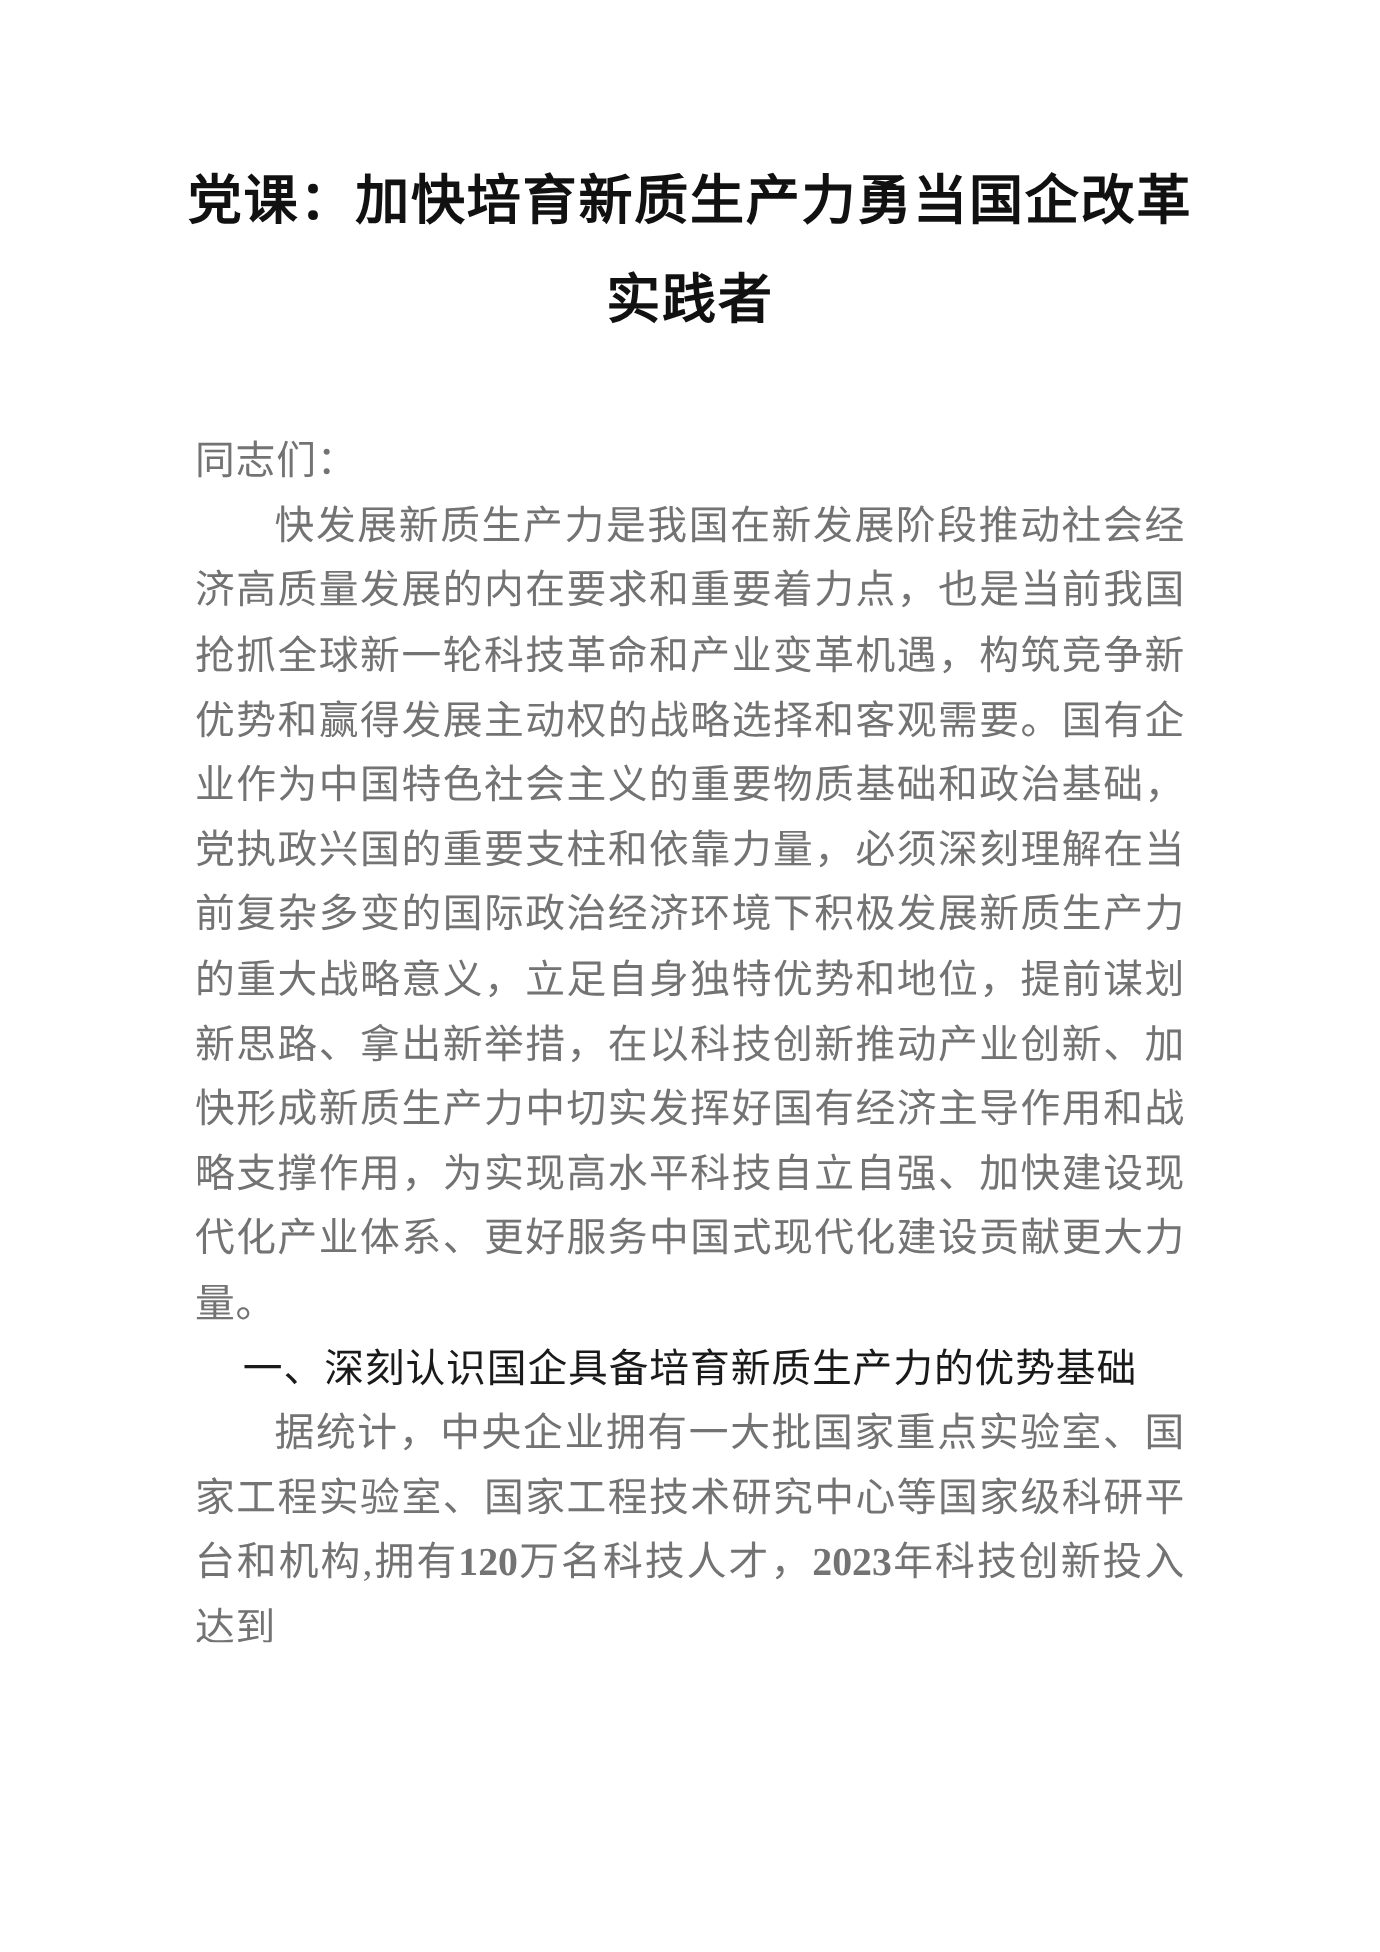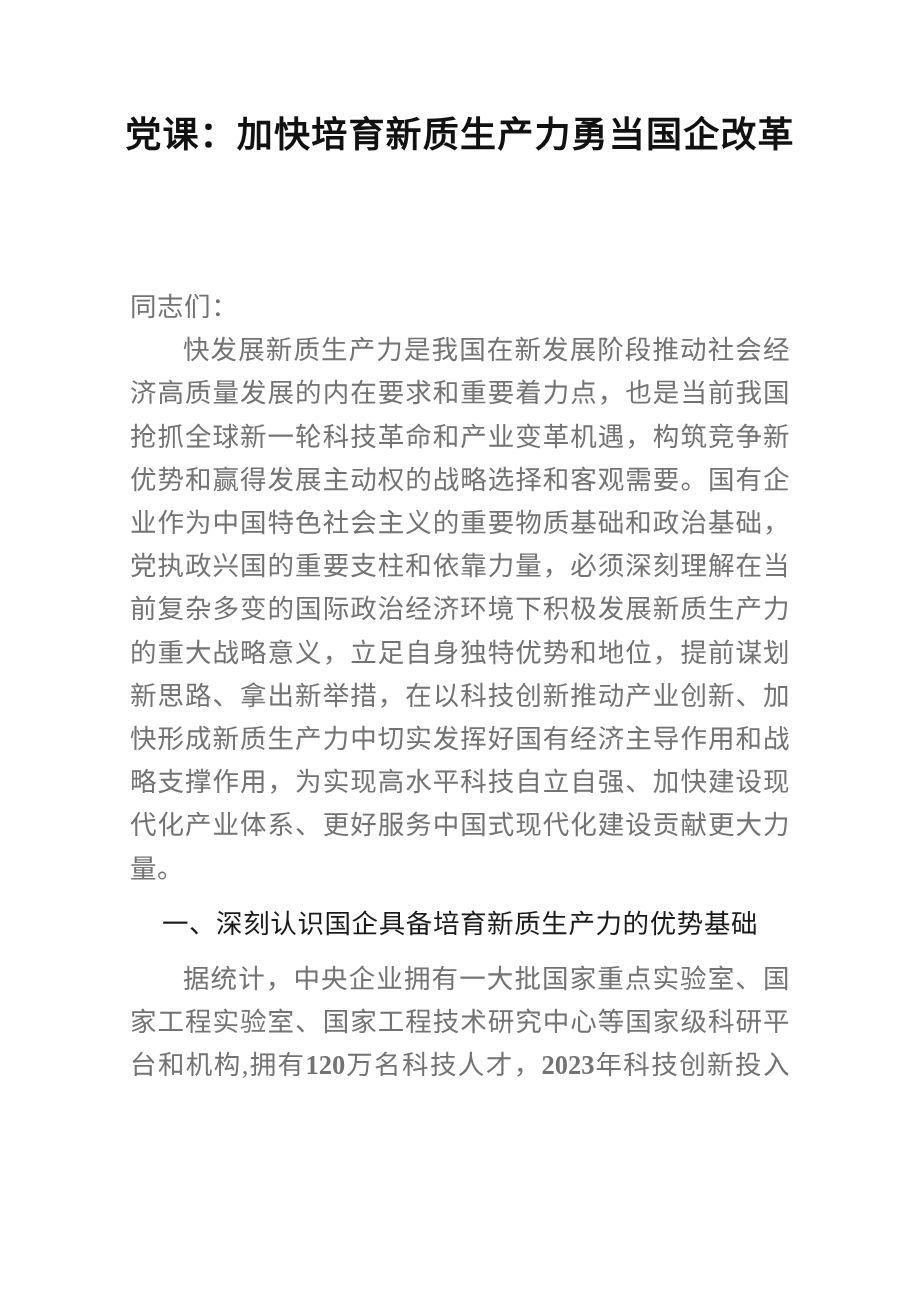--- a/index.html
+++ b/index.html
@@ -63,40 +63,41 @@
     text-indent: 0;
     margin-bottom: 0;
   }
   .para.indent {
     text-indent: 2em;
   }
   .section-heading {
     font-size: 26.5px;
     line-height: 43.2px;
     letter-spacing: 0.6px;
-    margin: 12px;
+    margin: 0;
     text-align: center;
     color: #1a1a1a;
     font-family: "Liberation Serif", "DejaVu Serif", serif;
     font-weight: 400;
   }
   
   .num {
     font-family: "Liberation Serif", "DejaVu Serif", serif;
     font-weight: 700;
     letter-spacing: 0;
   }
 </style>
 </head>
 <body>
 
 <div class="page">
 
   <div class="doc-title">
     <span class="line">党课：加快培育新质生产力勇当国企改革</span>
+    <span class="line">实践者</span>
   </div>
 
   <div class="body-wrap">
 
     <p class="para salutation">同志们：</p>
 
     <p class="para indent">快发展新质生产力是我国在新发展阶段推动社会经济高质量发展的内在要求和重要着力点，也是当前我国抢抓全球新一轮科技革命和产业变革机遇，构筑竞争新优势和赢得发展主动权的战略选择和客观需要。国有企业作为中国特色社会主义的重要物质基础和政治基础，党执政兴国的重要支柱和依靠力量，必须深刻理解在当前复杂多变的国际政治经济环境下积极发展新质生产力的重大战略意义，立足自身独特优势和地位，提前谋划新思路、拿出新举措，在以科技创新推动产业创新、加快形成新质生产力中切实发挥好国有经济主导作用和战略支撑作用，为实现高水平科技自立自强、加快建设现代化产业体系、更好服务中国式现代化建设贡献更大力量。</p>
 
     <p class="section-heading">一、深刻认识国企具备培育新质生产力的优势基础</p>
 

